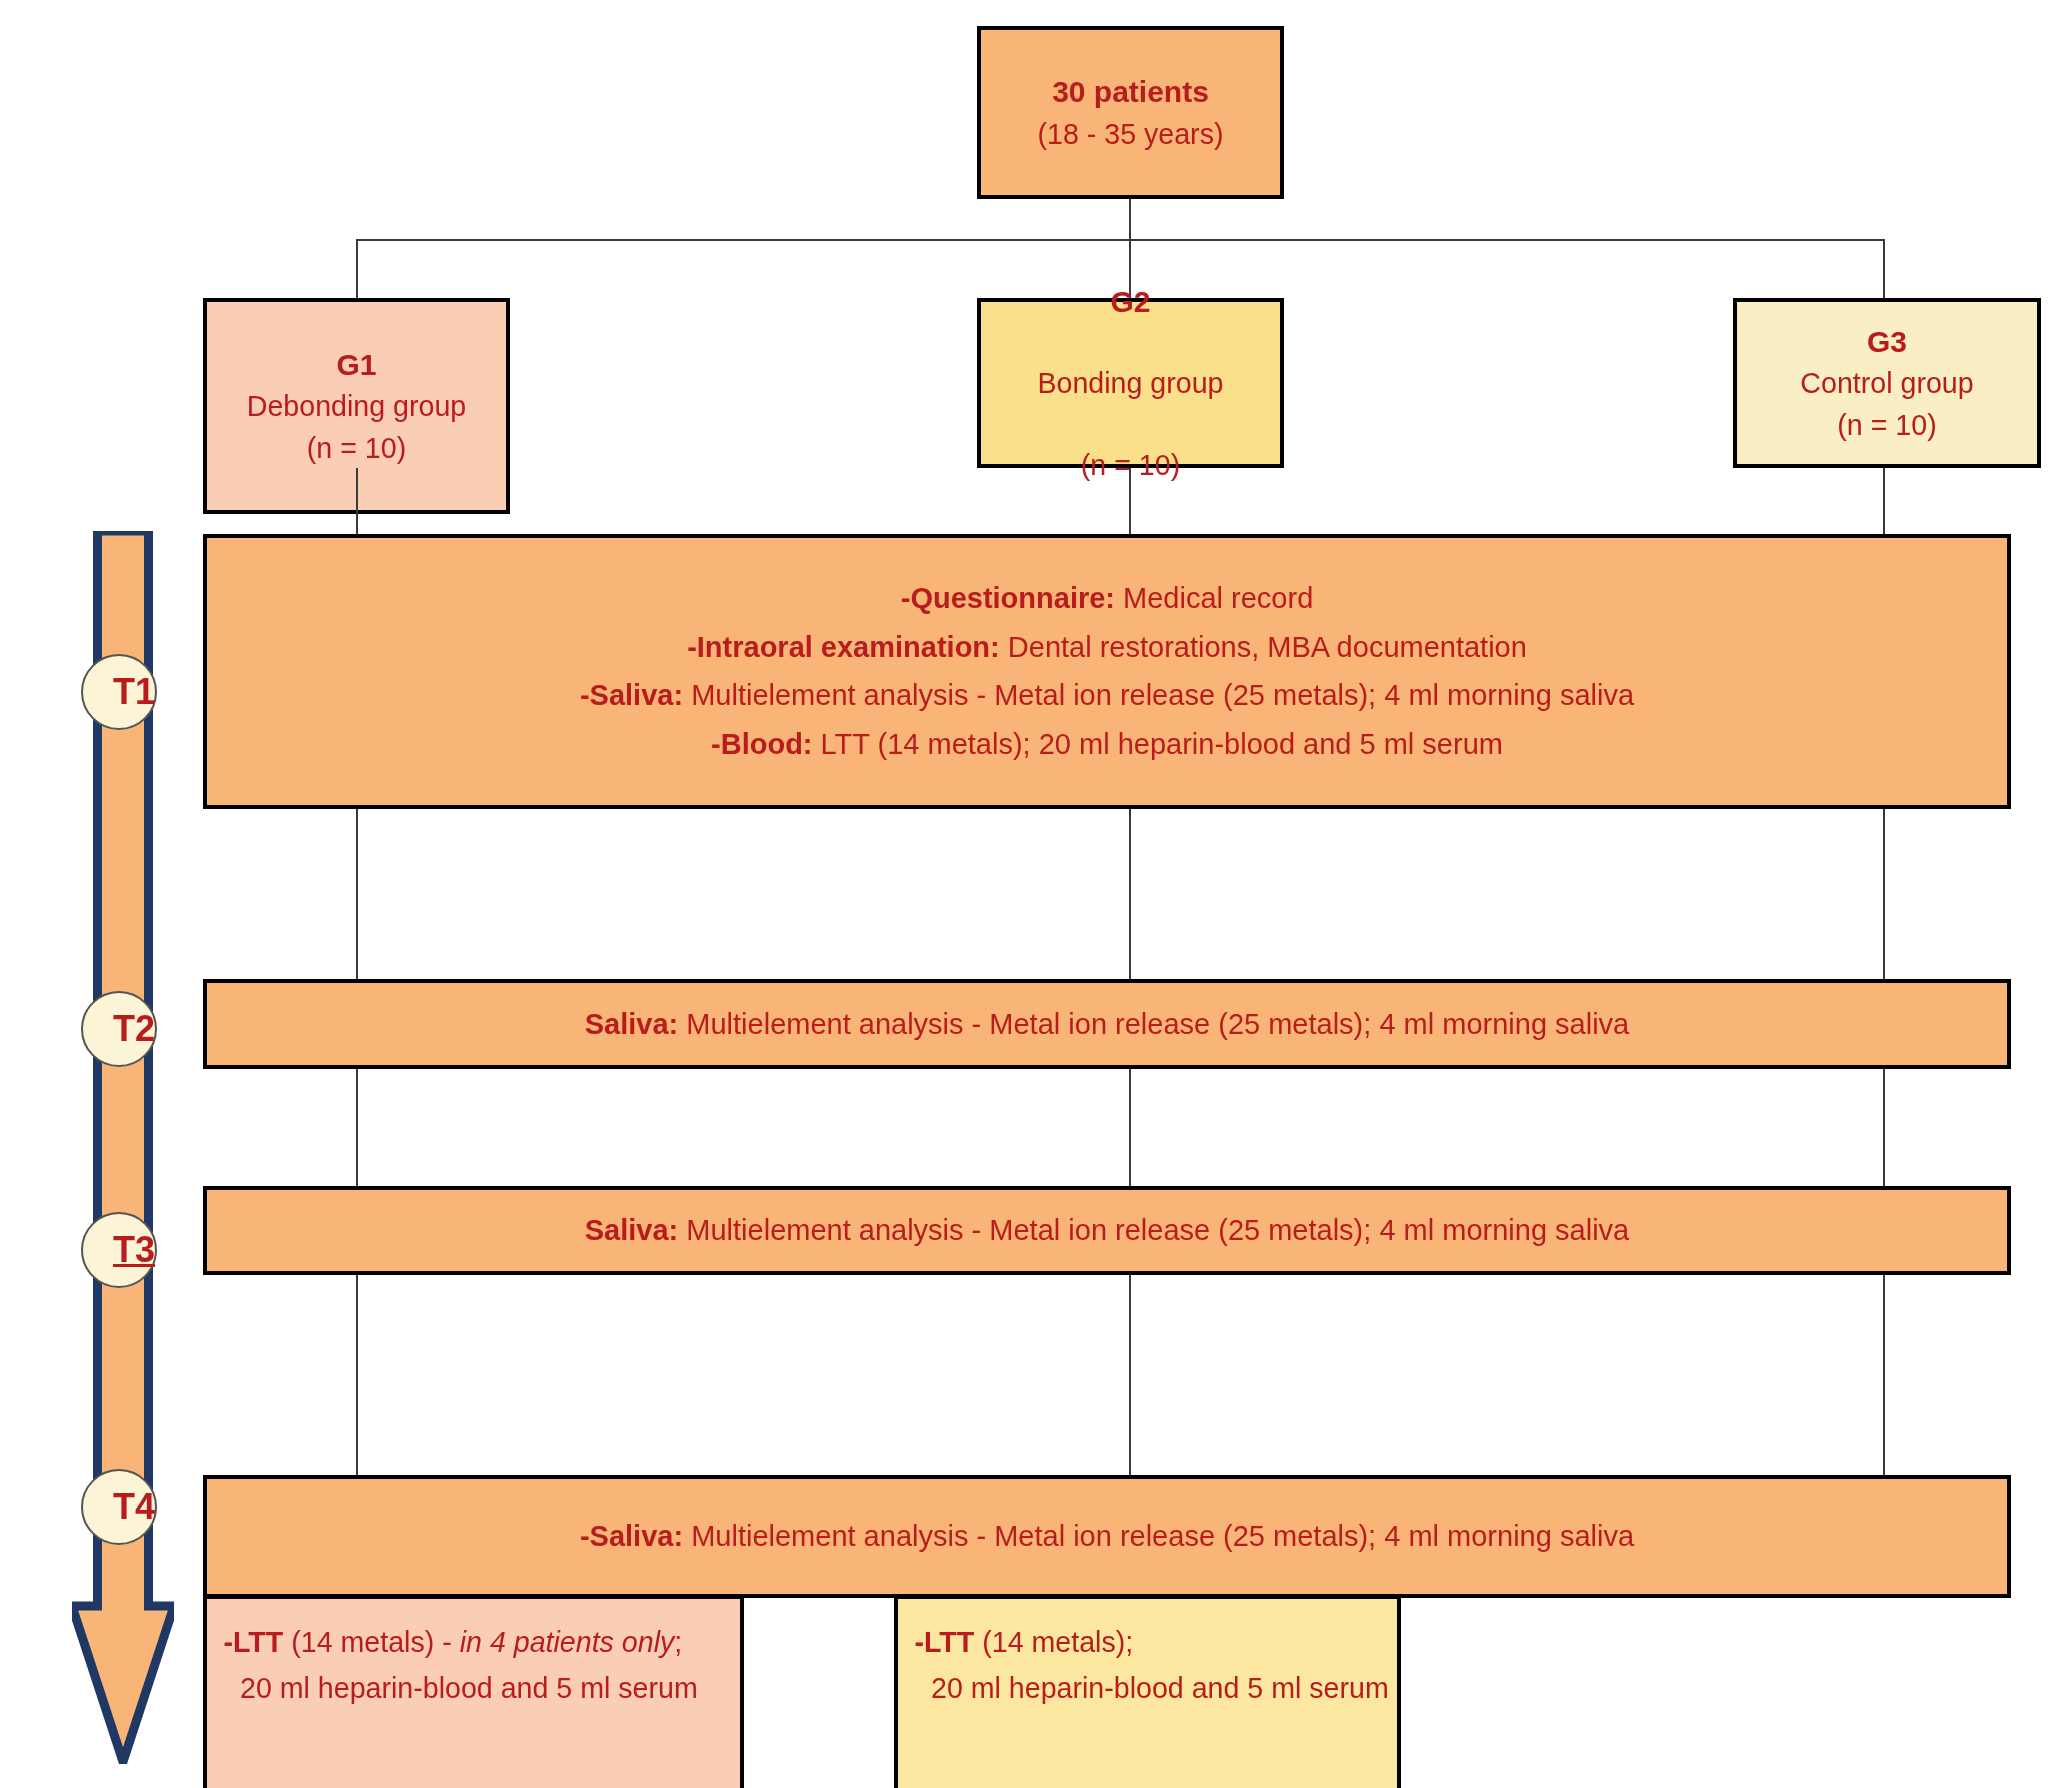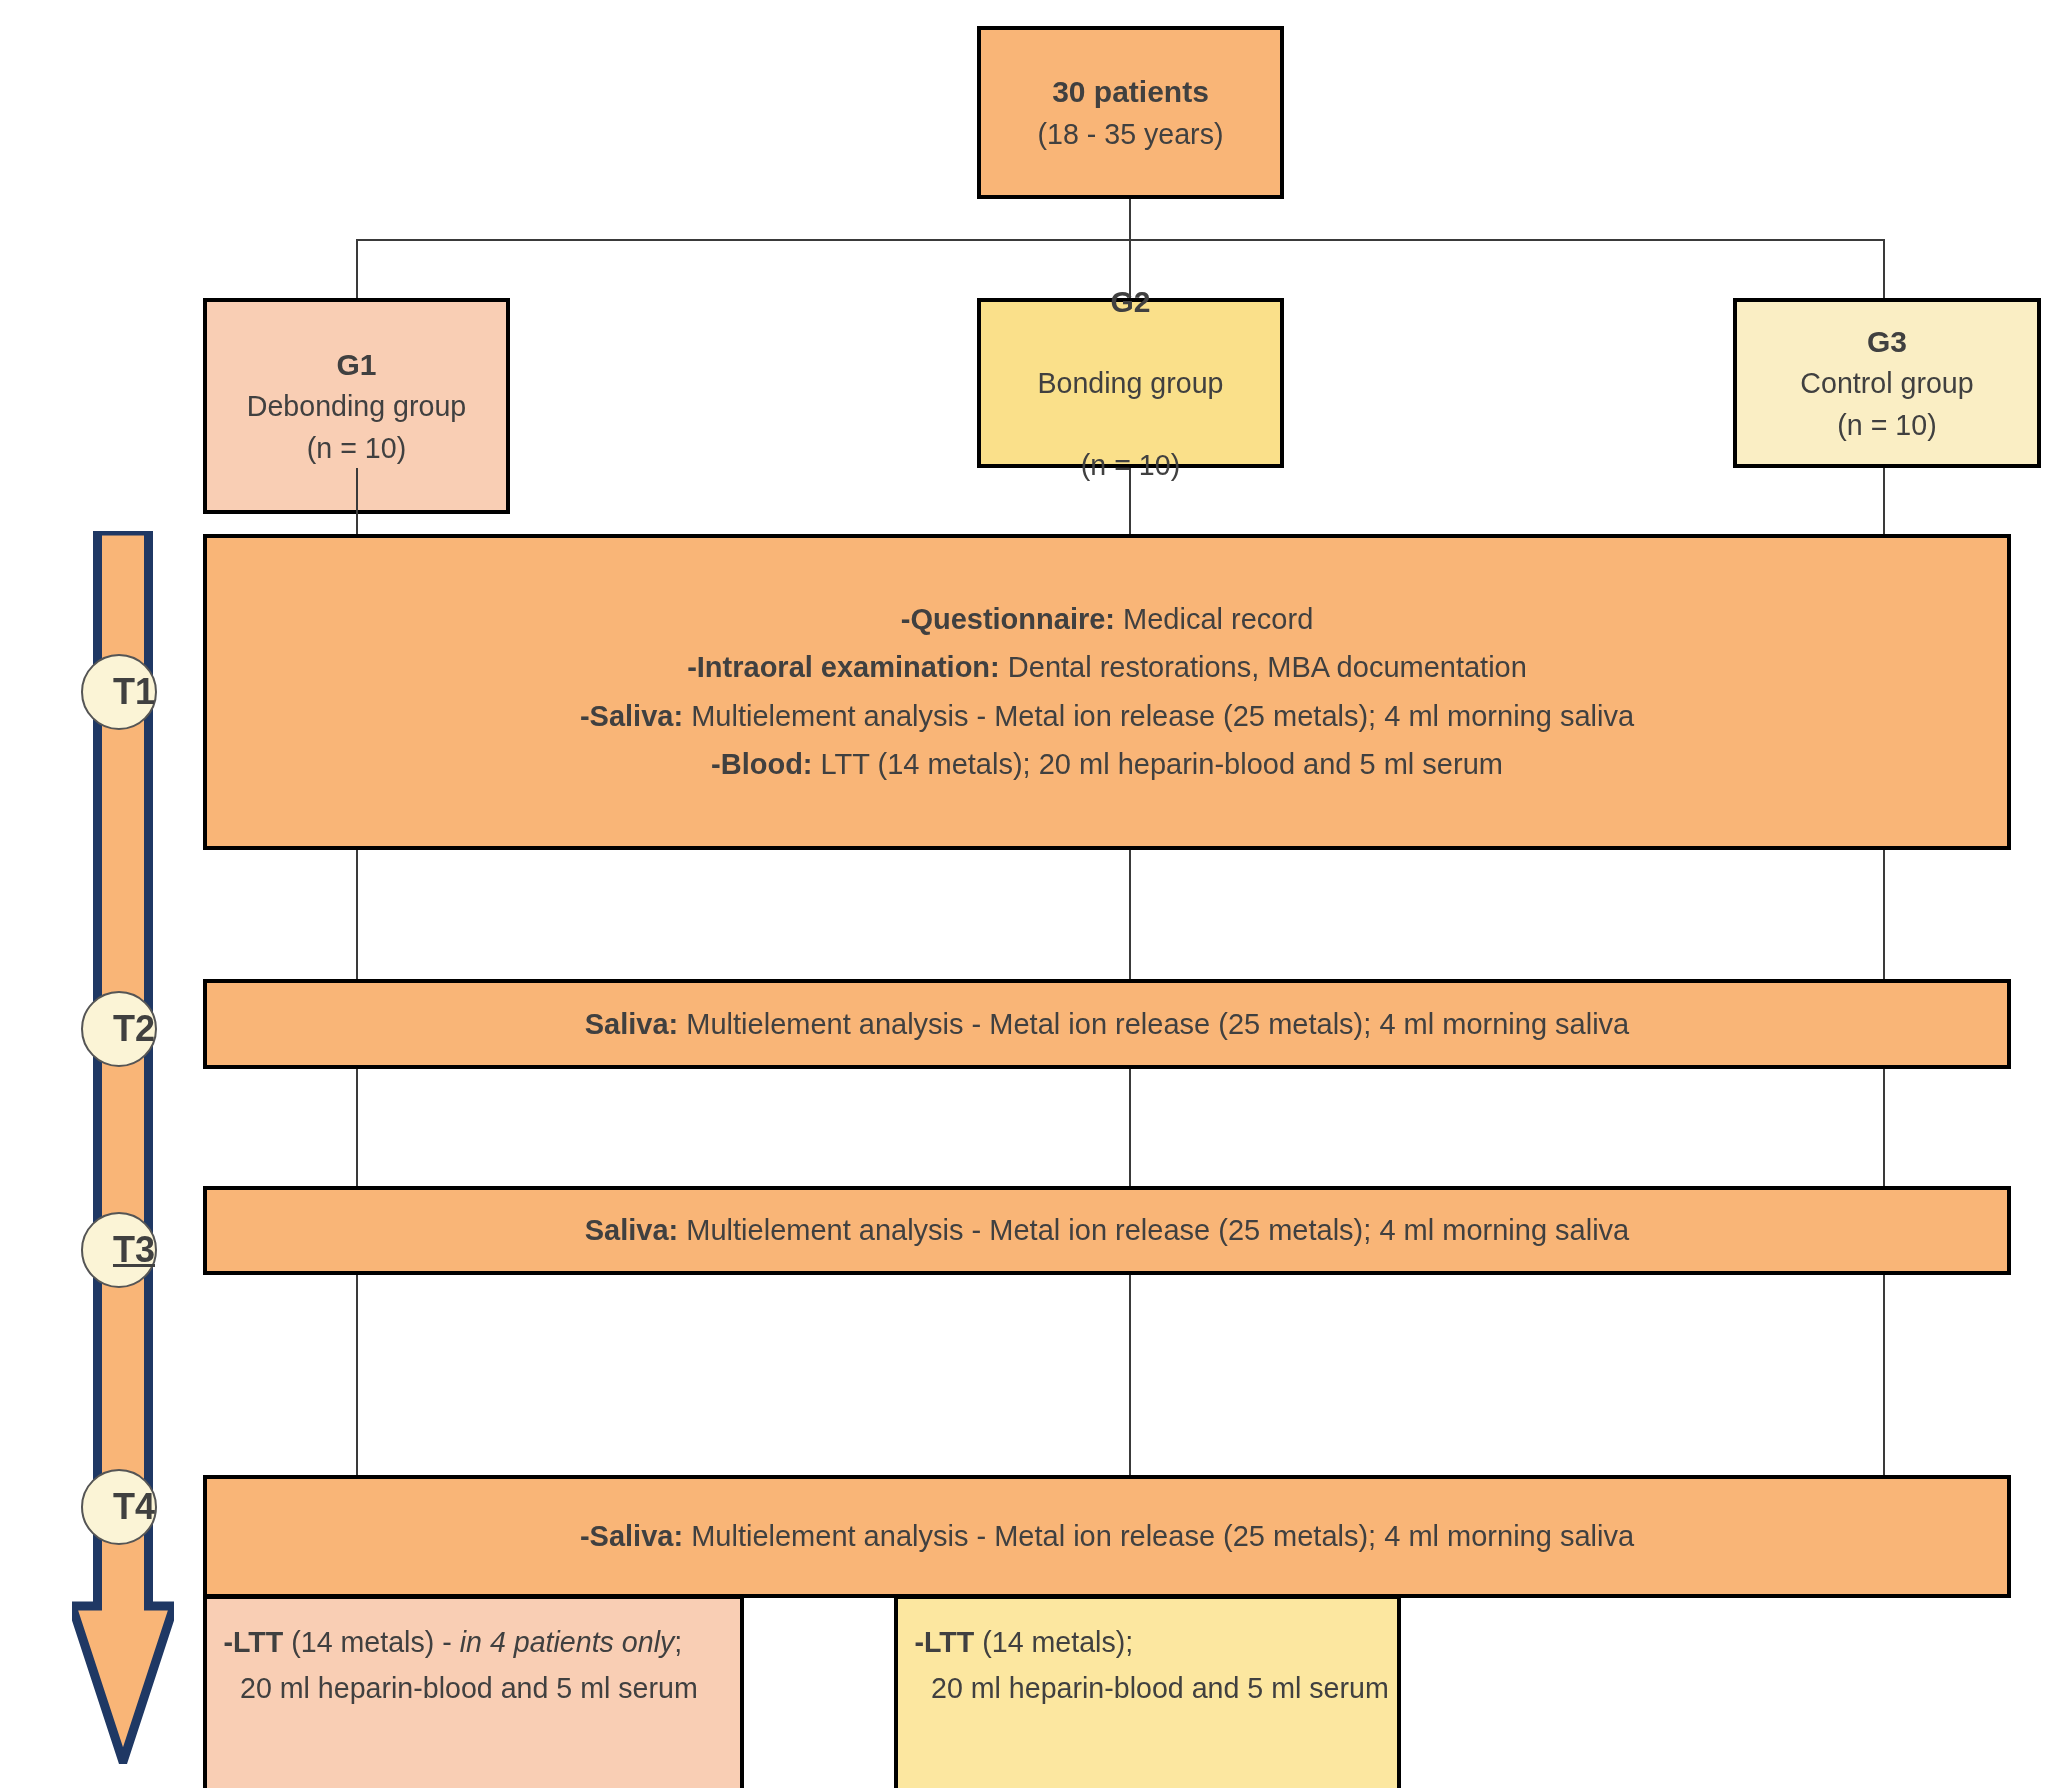--- a/index.html
+++ b/index.html
@@ -1,17 +1,17 @@
 <!DOCTYPE html>
 <html style="font-size:12px"><head>
 <meta charset="utf-8">
 <style>
   html,body{margin:0;padding:0;background:#ffffff;}
   #stage{position:relative;width:2056px;height:1788px;background:#ffffff;
-         font-family:"Liberation Sans",sans-serif;color:#404040;overflow:hidden;}
+         font-family:"Liberation Sans",sans-serif;color:#b91c1c;overflow:hidden;}
 
   .box{position:absolute;box-sizing:border-box;border:4.5px solid #000;
        display:flex;flex-direction:column;align-items:center;justify-content:center;
        text-align:center;}
   .box .ln{line-height:1.45;}
 
   .t-head{font-weight:bold;font-size:30px;}
   .t-sub{font-size:28.6px;}
 
   
@@ -98,21 +98,21 @@
   <div class="tcircle" style="left:81px;top:991px;">
     <span>T2</span>
   </div>
   <div class="tcircle" style="left:81px;top:1212px;text-decoration:underline;">
     <span>T3</span>
   </div>
   <div class="tcircle" style="left:81px;top:1469px;">
     <span>T4</span>
   </div>
 
-  <div class="bar" style="left:203px;top:534px;width:1808px;height:316px;">
+  <div class="bar" style="left:203px;top:534px;width:1808px;height:275px;">
     <div class="row">
       <b>-Questionnaire:</b><span> Medical record</span>
     </div>
     <div class="row">
       <b>-Intraoral examination:</b><span> Dental restorations, MBA documentation</span>
     </div>
     <div class="row">
       <b>-Saliva:</b><span> Multielement analysis - Metal ion release (25 metals); 4 ml morning saliva</span>
     </div>
     <div class="row">

